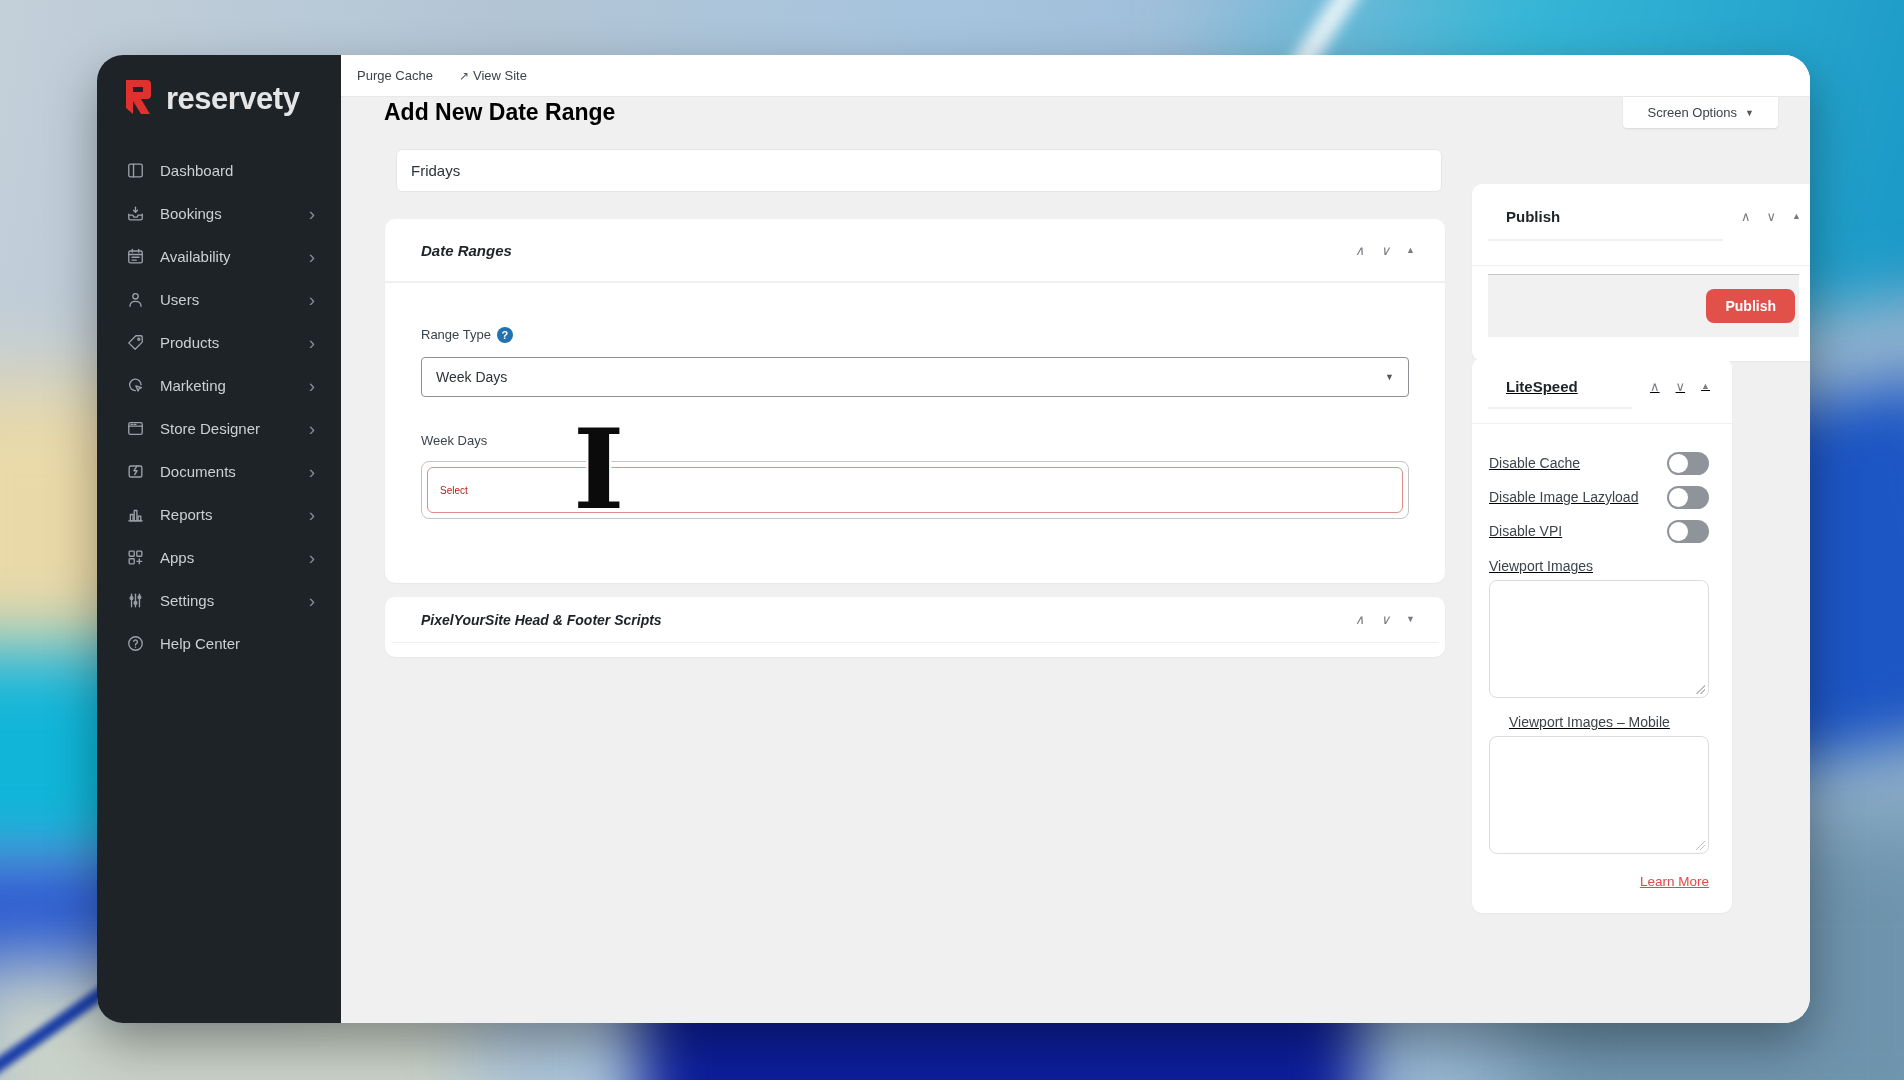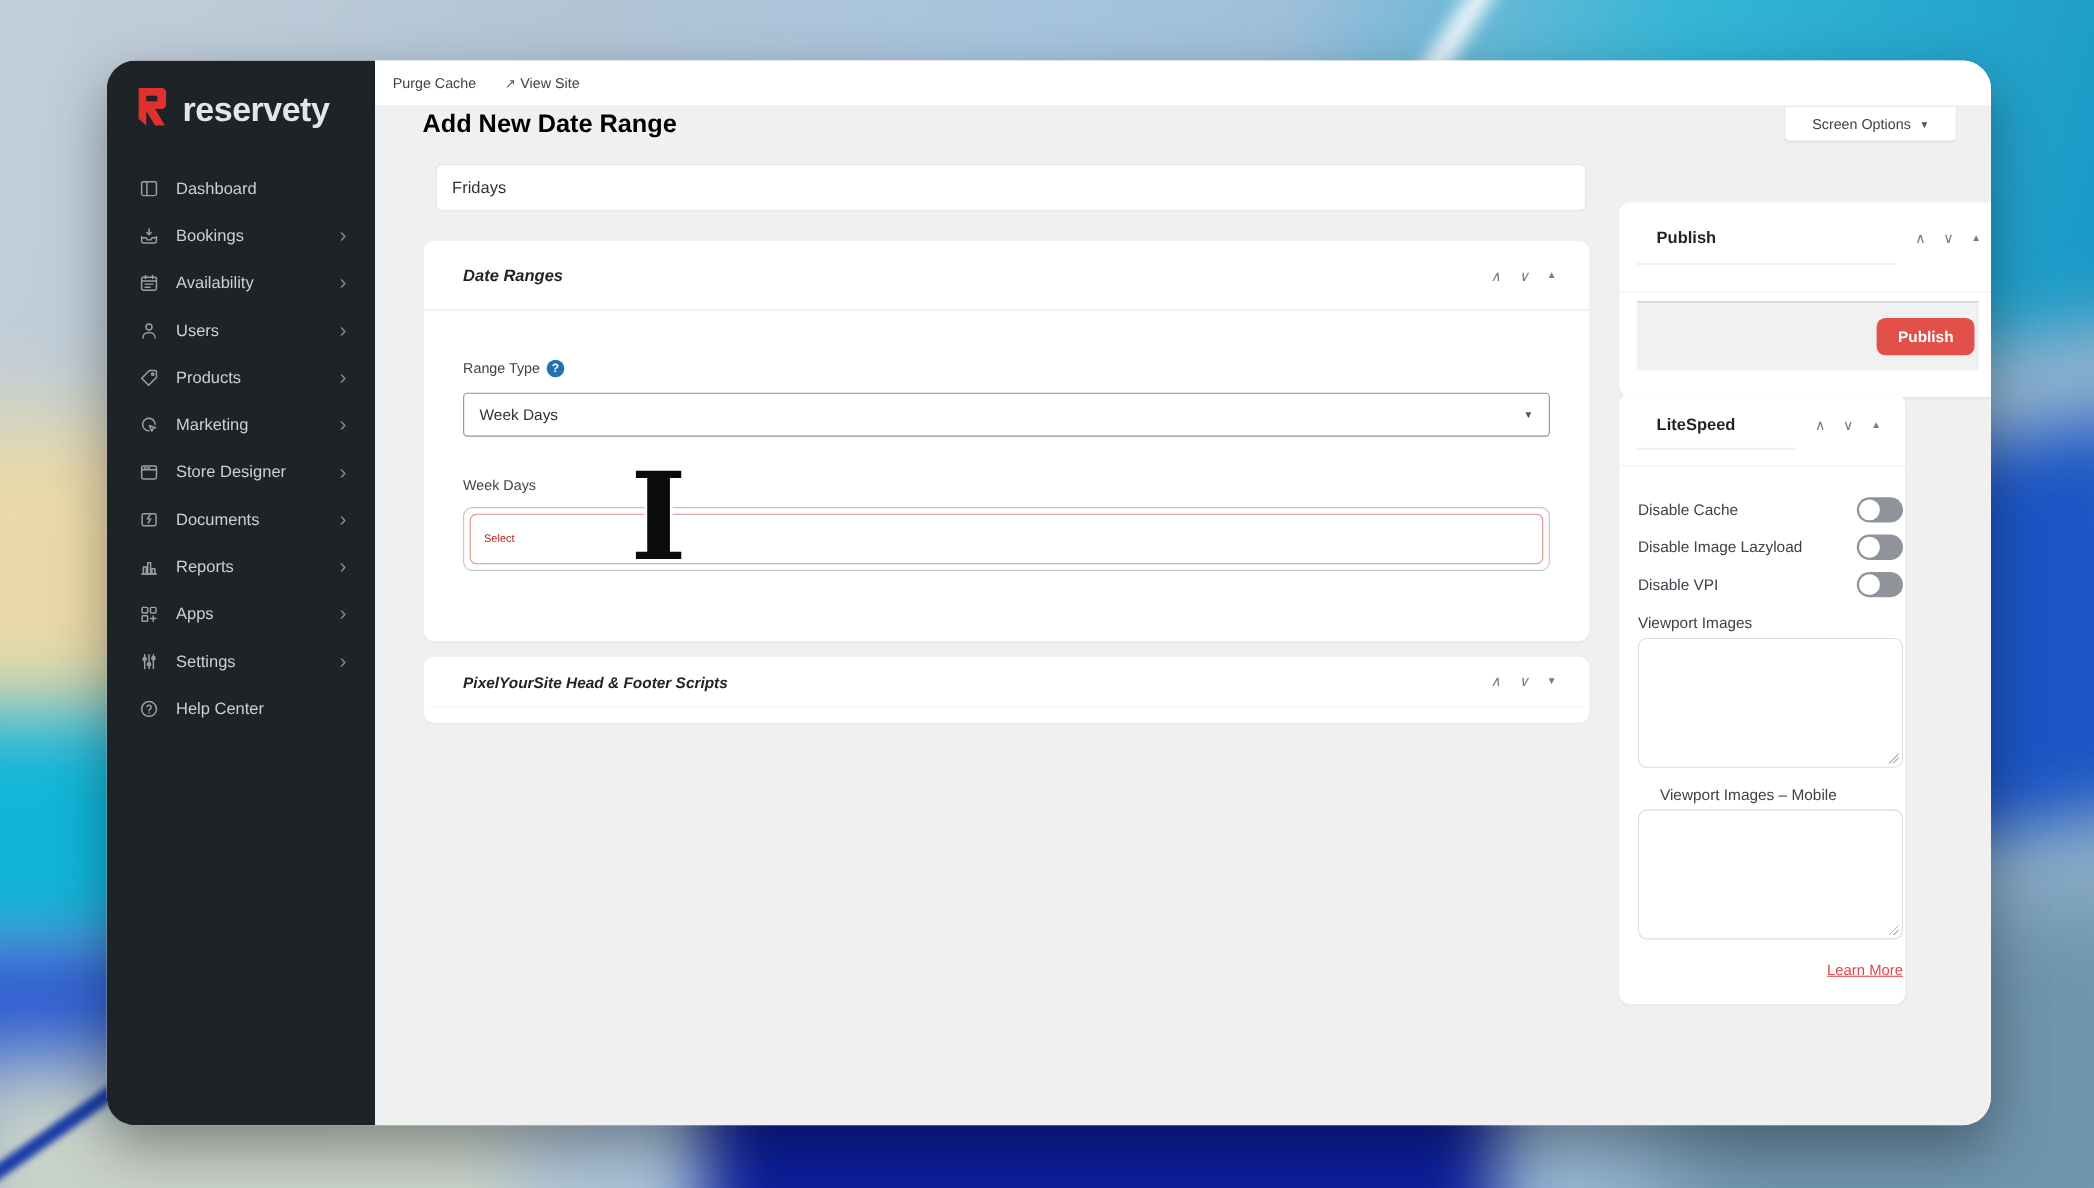--- a/index.html
+++ b/index.html
@@ -86,25 +86,25 @@
   .panel-title { font-size:15px; font-weight:700; color:#1d2327; }
   .title-underline { height:2px; background:#f0f0f1; margin:14px 100px 0 16px; }
   .panel-divider { border-top:1px solid #eef0f1; margin-top:24px; }
 
   .publish-card { left:1131px; top:98px; width:351px; height:177px;margin-top:31px; }
   .submit-footer { margin:8px 24px 0 16px; border-top:1px solid #c6c8cc; background:#f1f1f2;
     padding:14px 4px; display:flex; justify-content:flex-end; }
   .btn-publish { background:#e2504a; color:#fff; font-weight:700; font-size:14px; border:none;
     border-radius:8px; padding:9px 19px; cursor:pointer; font-family:"Liberation Sans", sans-serif; }
 
-  .litespeed-card { left:1131px; top:303px; width:260px; height:555px; }
+  .litespeed-card { left:1131px; top:303px; width:260px; height:555px;text-decoration:underline; }
   .litespeed-card .panel-head { padding-top:20px; }
   .litespeed-card .title-underline { margin-top:12px; }
   .litespeed-card .panel-divider { margin-top:14px; }
-  .ls-body { padding:22px 2px 0 17px; }
+  .ls-body { padding:22px 23px 0 17px; }
   .ls-row { display:flex; align-items:center; height:34px; }
   .ls-row-label { font-size:14px; color:#3c434a; }
   .toggle { margin-left:auto; width:42px; height:23px; border-radius:12px; background:#8f949a; position:relative; cursor:pointer; }
   .toggle::after { content:''; position:absolute; left:2px; top:2px; width:19px; height:19px; border-radius:50%; background:#fff; }
   .ls-label { font-size:14px; color:#3c434a; margin-top:10px; }
   .ls-textarea { margin-top:6px; height:118px; width:100%; border:1px solid #dcdcde; border-radius:8px;
     background:#fff; position:relative; }
   .ls-textarea .resize-grip { position:absolute; right:3px; bottom:3px; width:10px; height:10px;
     background:
       linear-gradient(135deg, transparent 0 52%, #b9bdc1 52% 60%, transparent 60% 72%, #b9bdc1 72% 80%, transparent 80%); }

